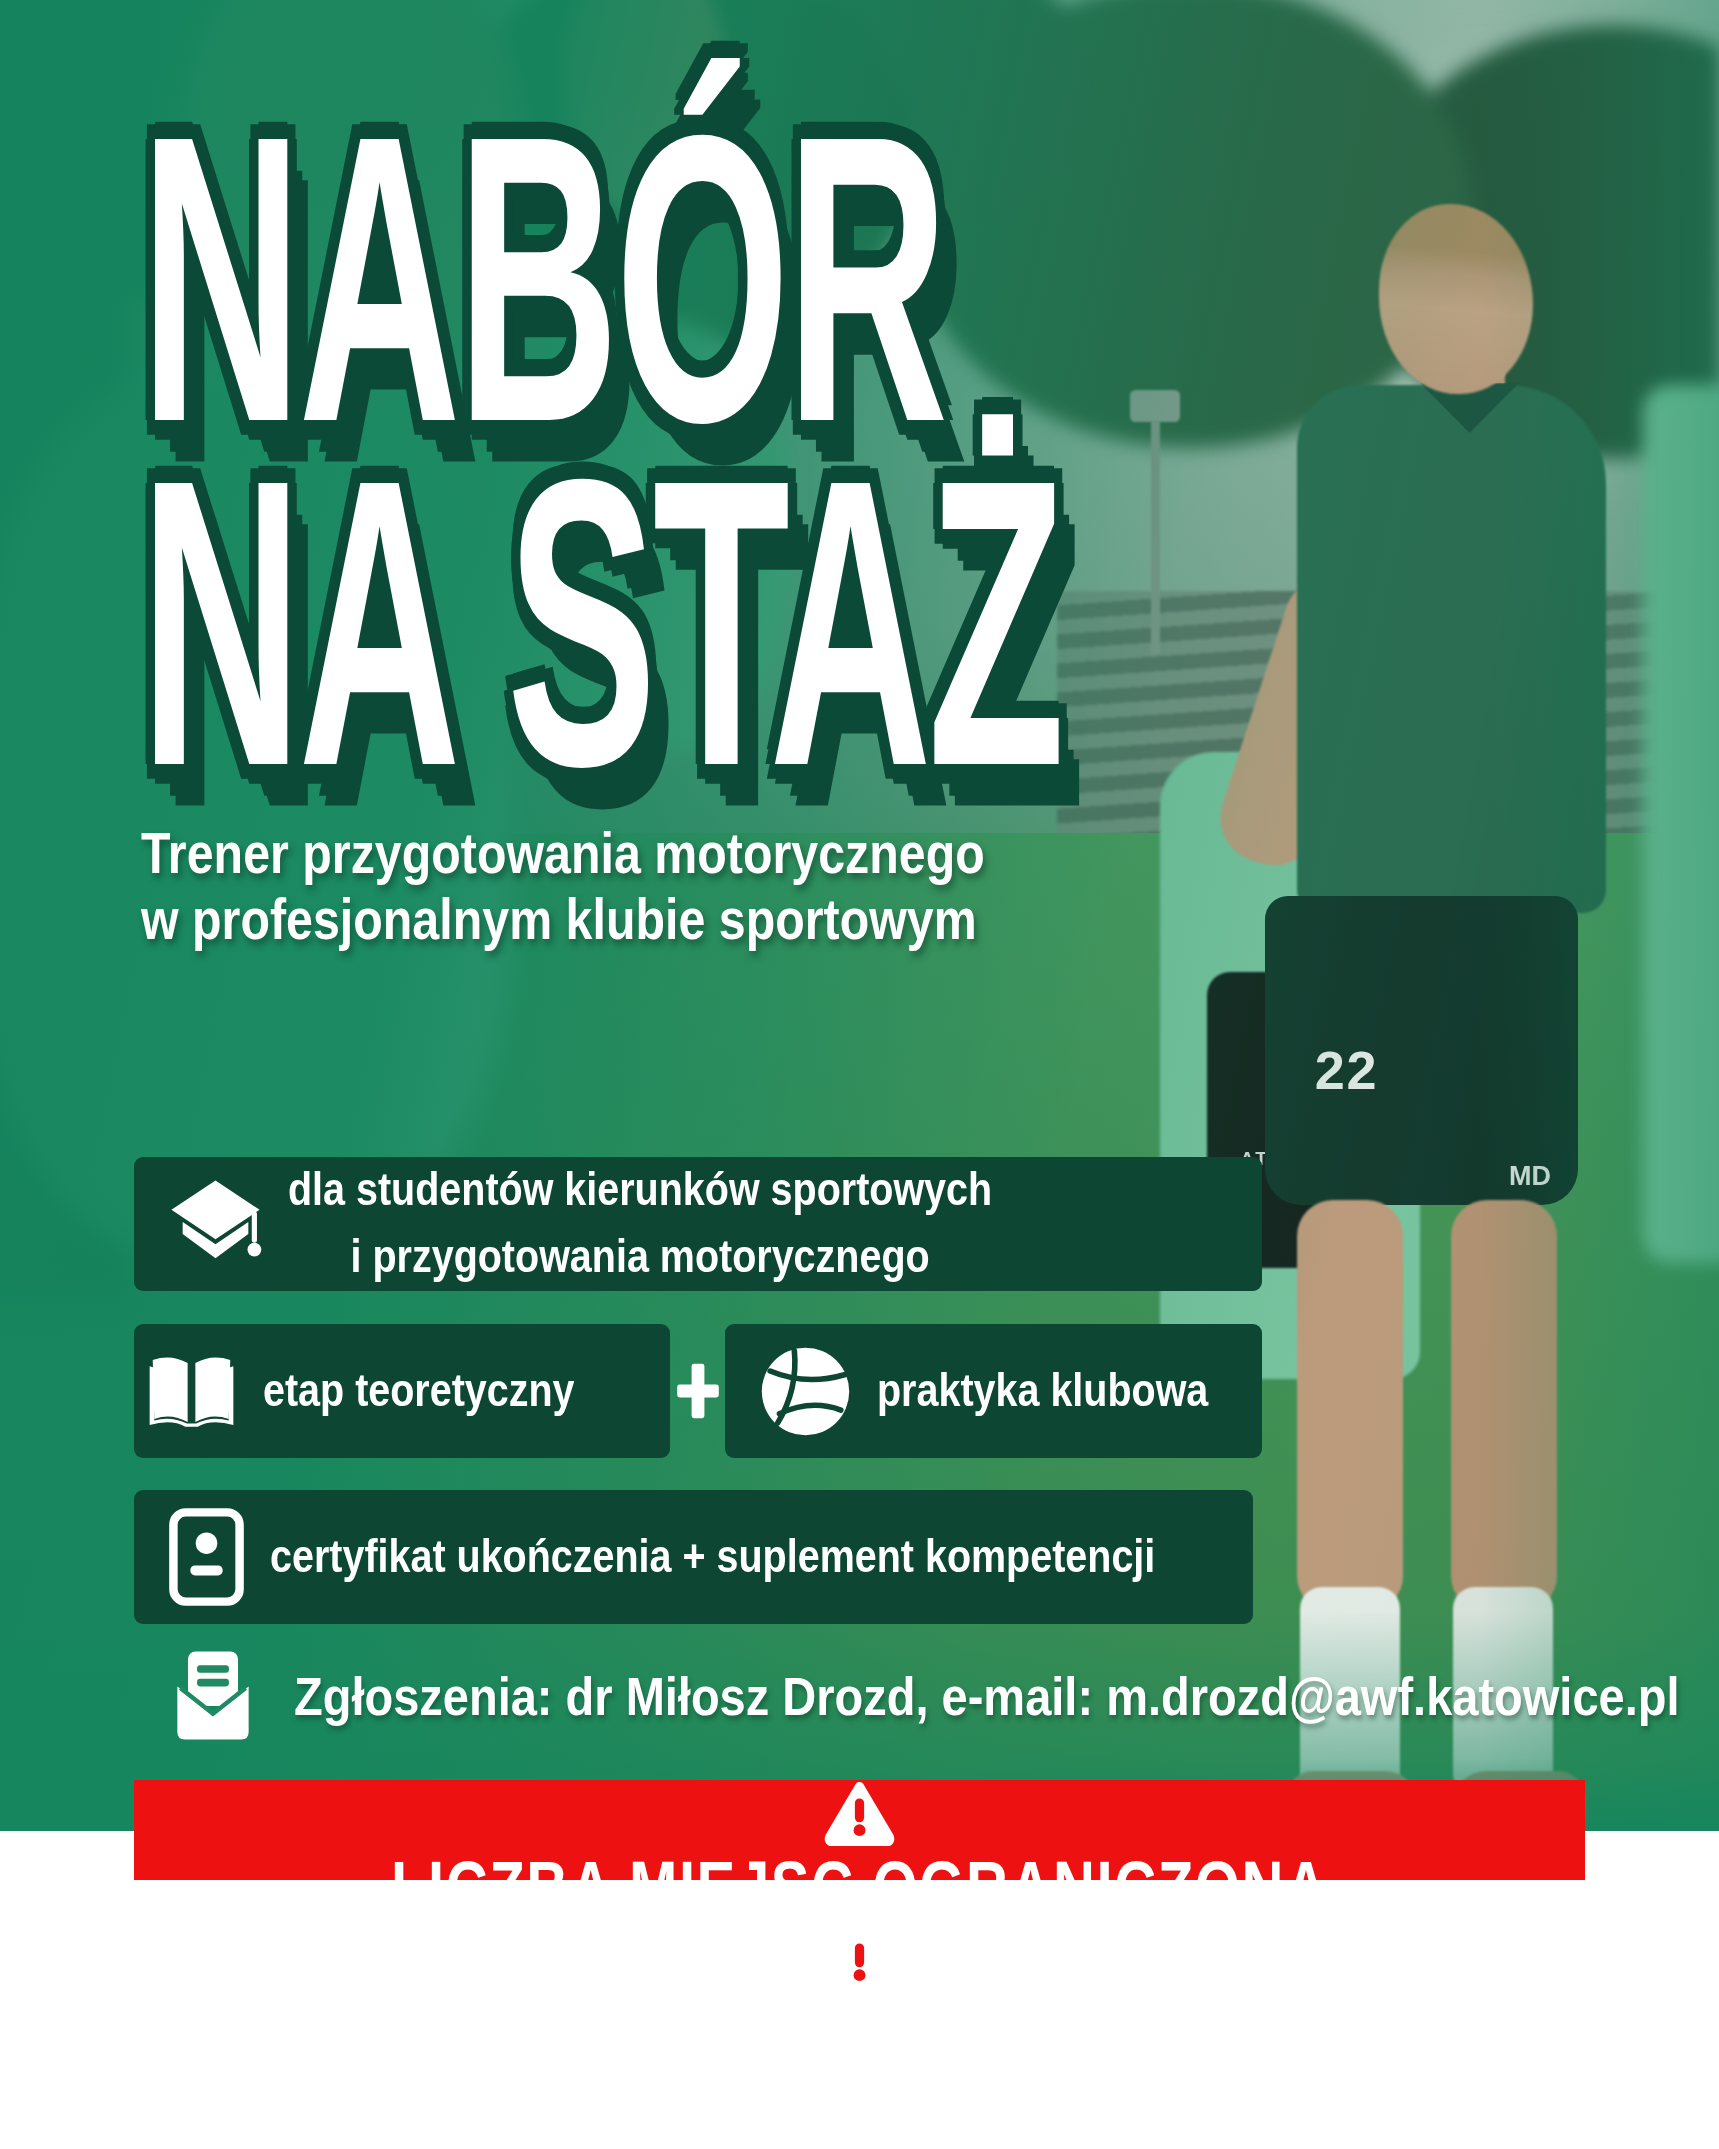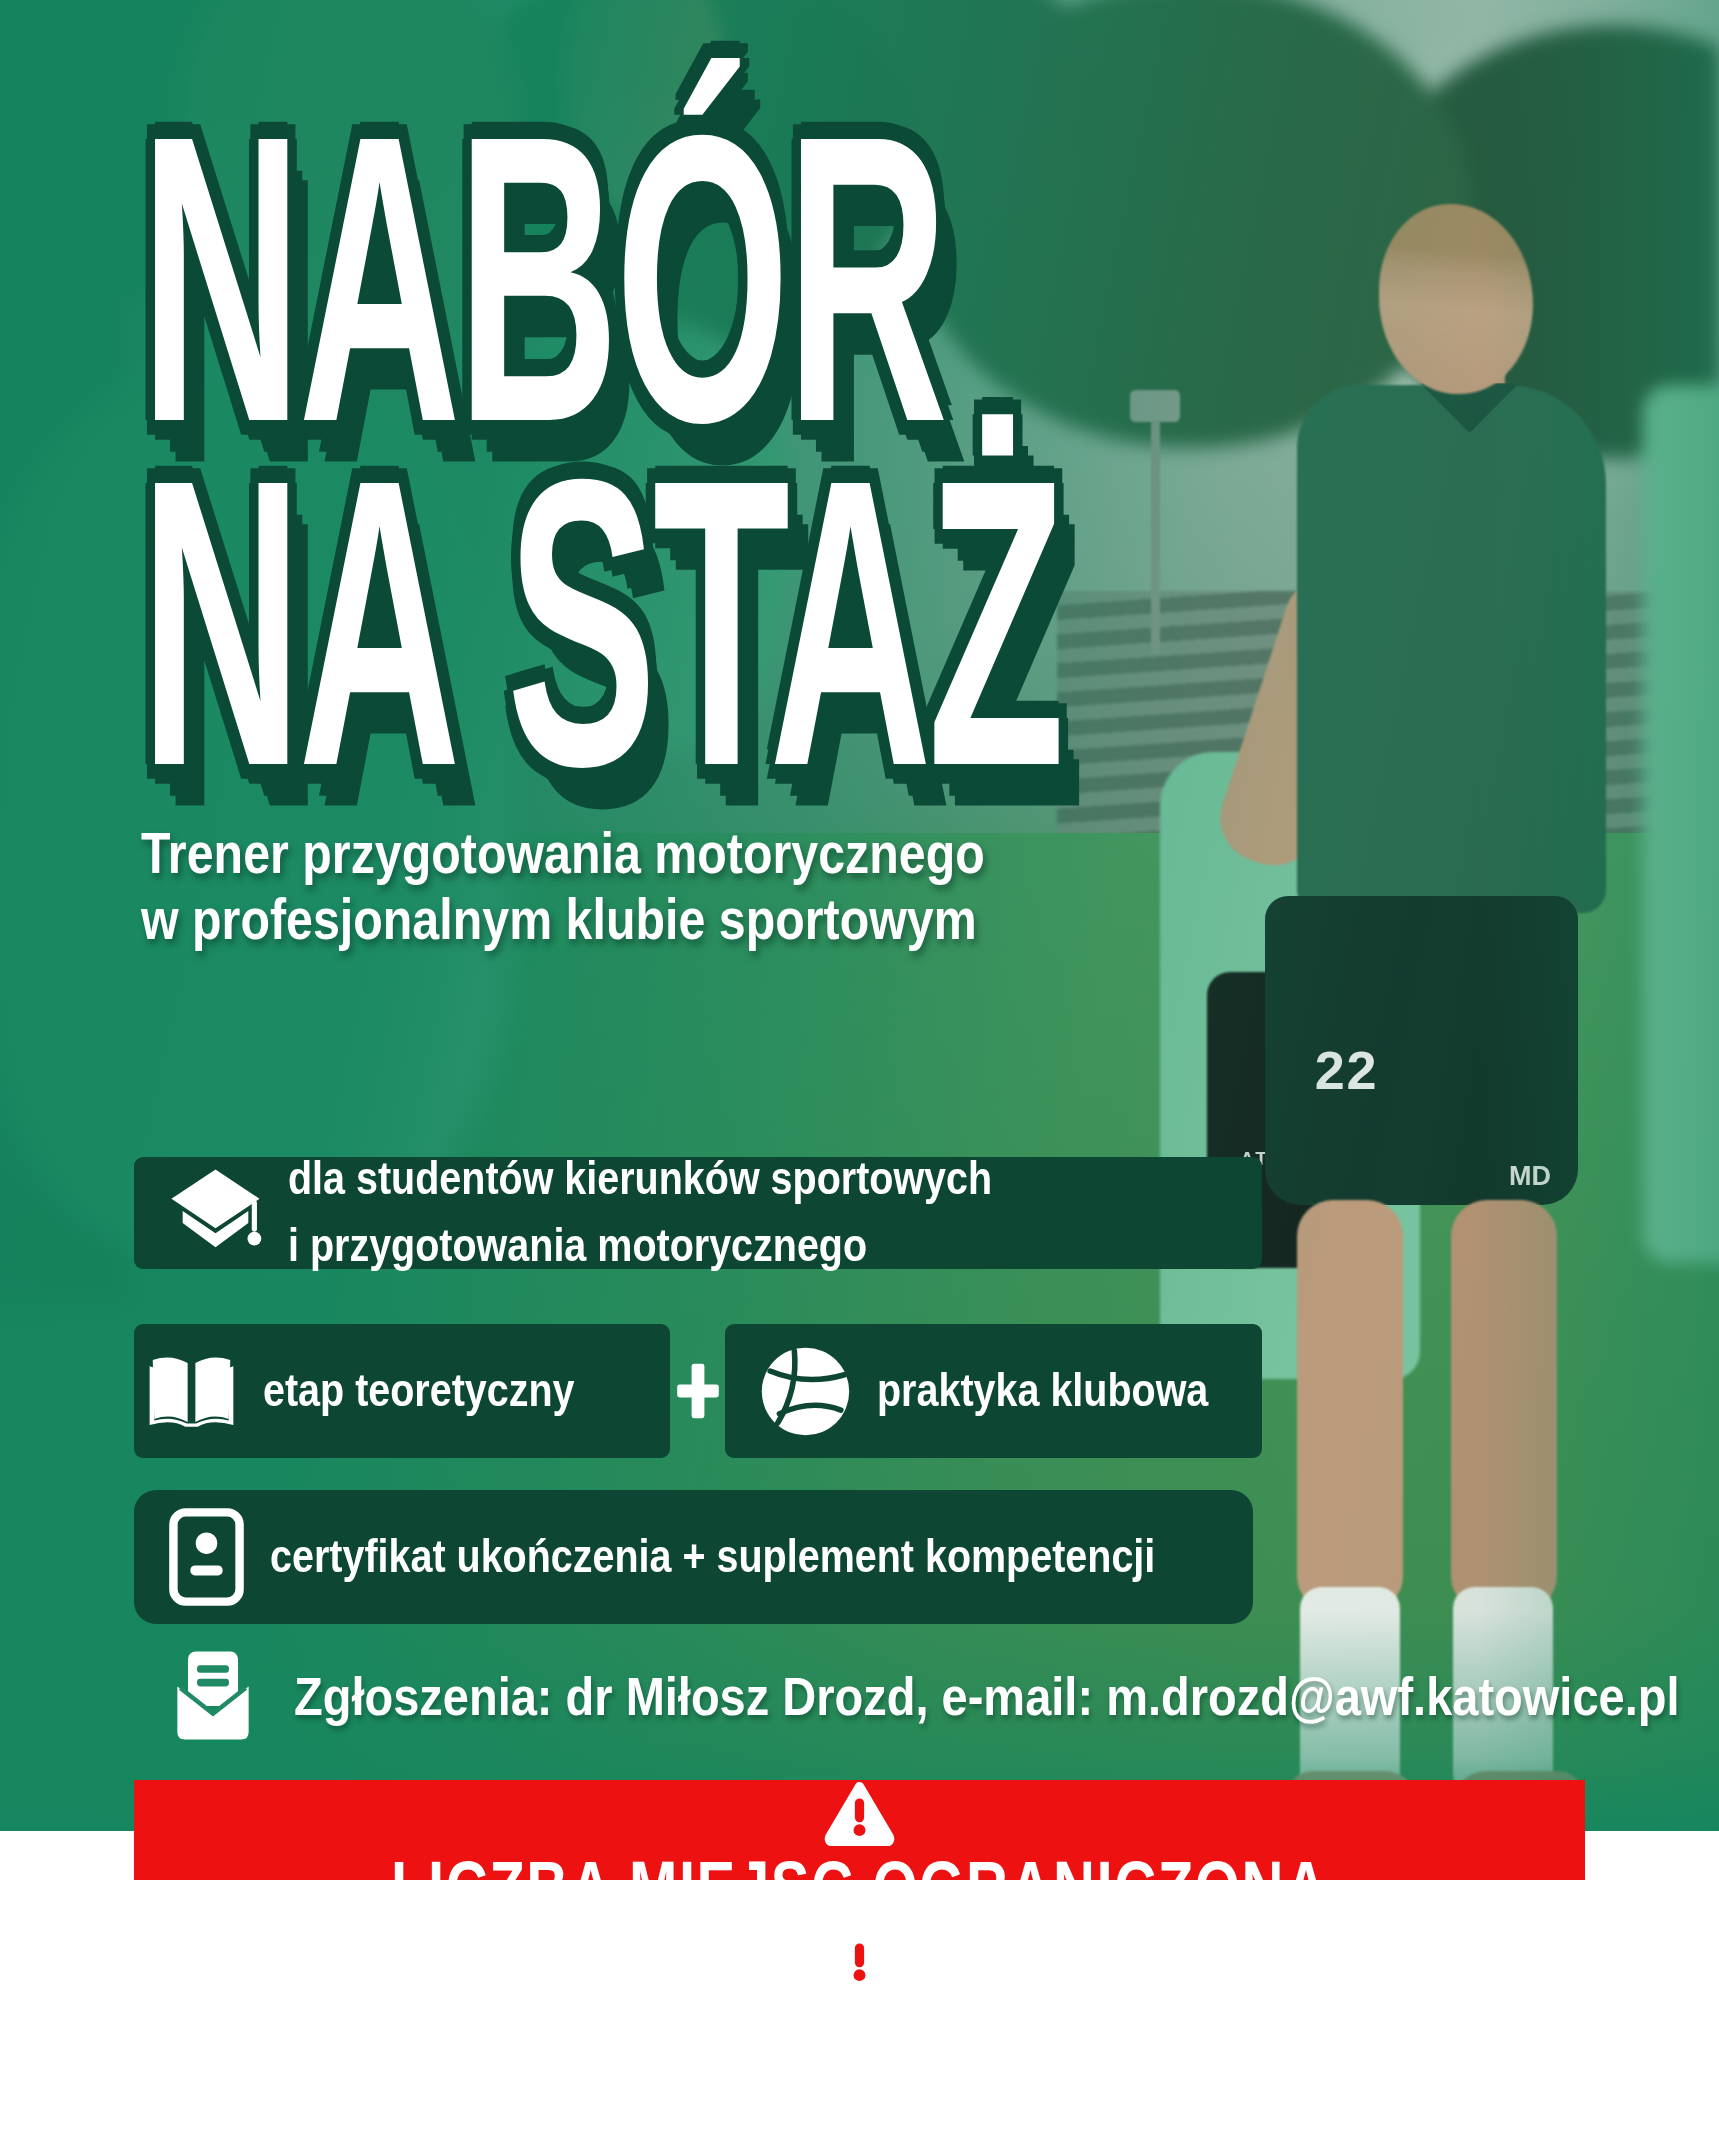--- a/index.html
+++ b/index.html
@@ -93,24 +93,24 @@
   .sub-1{top:824px;}
   .sub-2{top:890px;}
   
   .ibox{position:absolute;background:#0d4633;border-radius:9px;display:flex;align-items:center;
     color:#ffffff;box-sizing:border-box;padding-left:34px;}
   .ibox .icon{flex:0 0 auto;display:flex;align-items:center;justify-content:center;}
   .ibox .txt{font-weight:bold;font-size:42px;line-height:1.45;transform:scale(0.94,1.1);
     transform-origin:left center;white-space:nowrap;}
   .ibox .txt span{display:block;}
   .box-1{left:134px;top:991px;width:1052px;height:134px;}
-  .box-2{left:134px;top:1157px;width:1128px;height:112px;}
+  .box-2{left:134px;top:1157px;width:1128px;height:134px;text-align:center;}
   .box-3a{left:134px;top:1324px;width:536px;height:134px;padding-left:11px;}
   .box-3b{left:725px;top:1324px;width:537px;height:134px;}
-  .box-4{left:134px;top:1490px;width:1119px;height:134px;border-radius:22px;}
+  .box-4{left:134px;top:1490px;width:1119px;height:134px;}
   .gap28{width:25px;flex:0 0 25px;}
   .gap34{width:30px;flex:0 0 30px;}
   .plus-wrap{position:absolute;left:670px;top:1354px;width:56px;height:73px;display:flex;
     align-items:center;justify-content:center;}
   
   .contact{position:absolute;left:170px;top:1650px;display:flex;align-items:center;}
   .contact .txt{margin-left:38px;color:#ffffff;font-weight:bold;font-size:50px;white-space:nowrap;
     transform:scale(0.94,1.08);transform-origin:left center;text-shadow:1.8px 3.6px 5.4px rgba(0,45,28,.4);}
   
   .banner{position:absolute;left:134px;top:1780px;width:1451px;height:100px;background:#ee1111;

